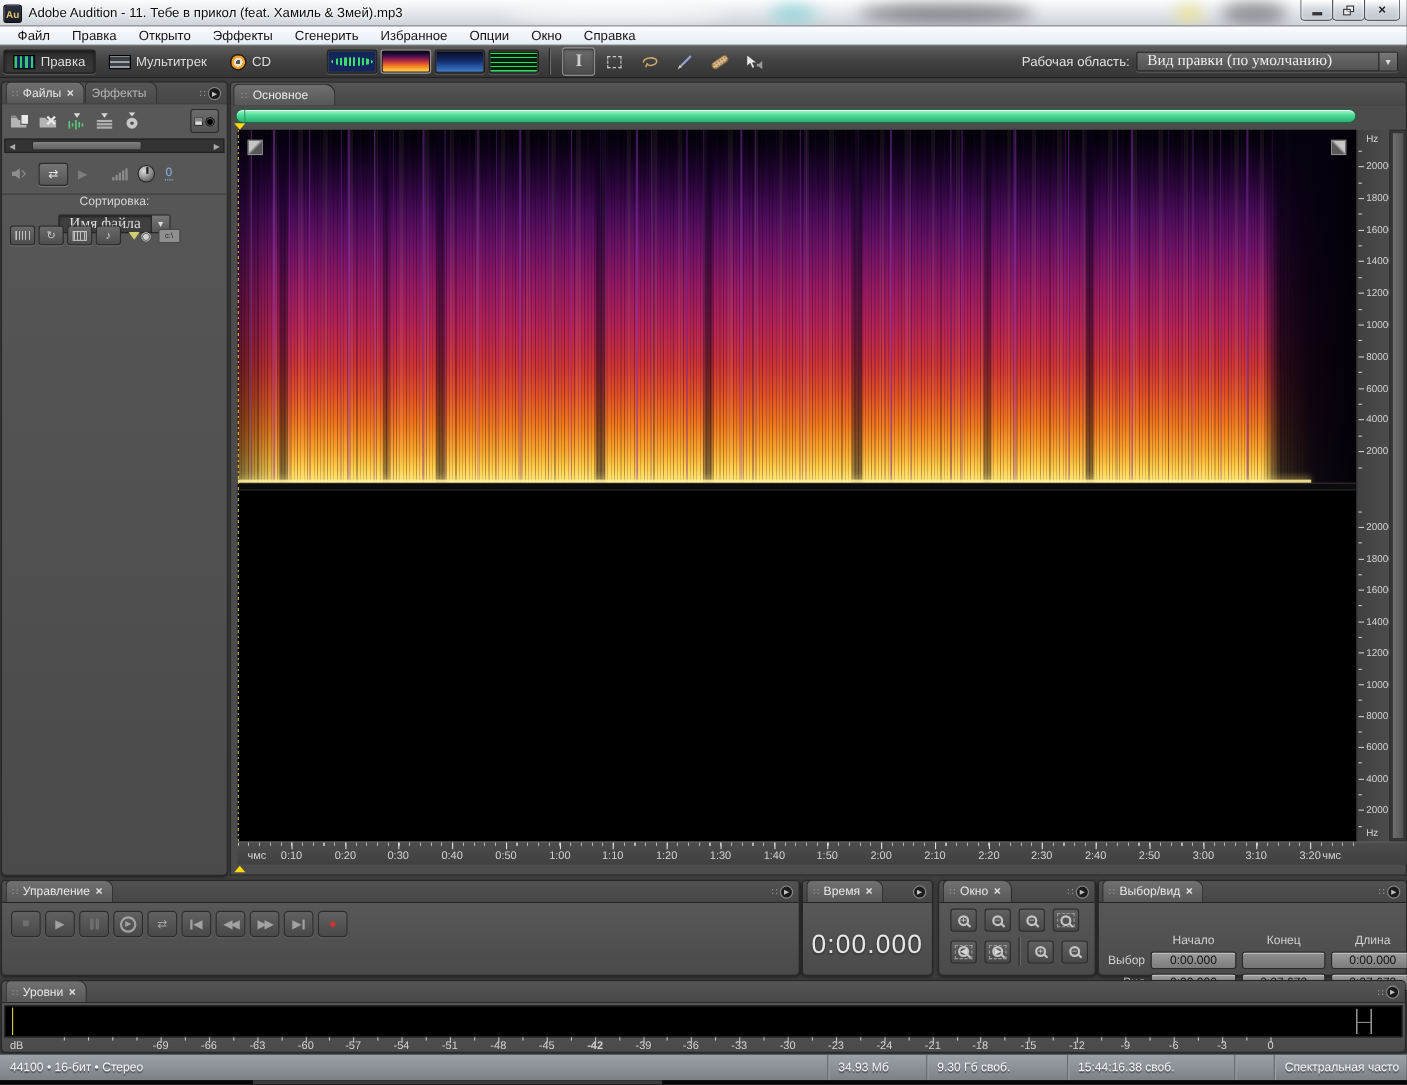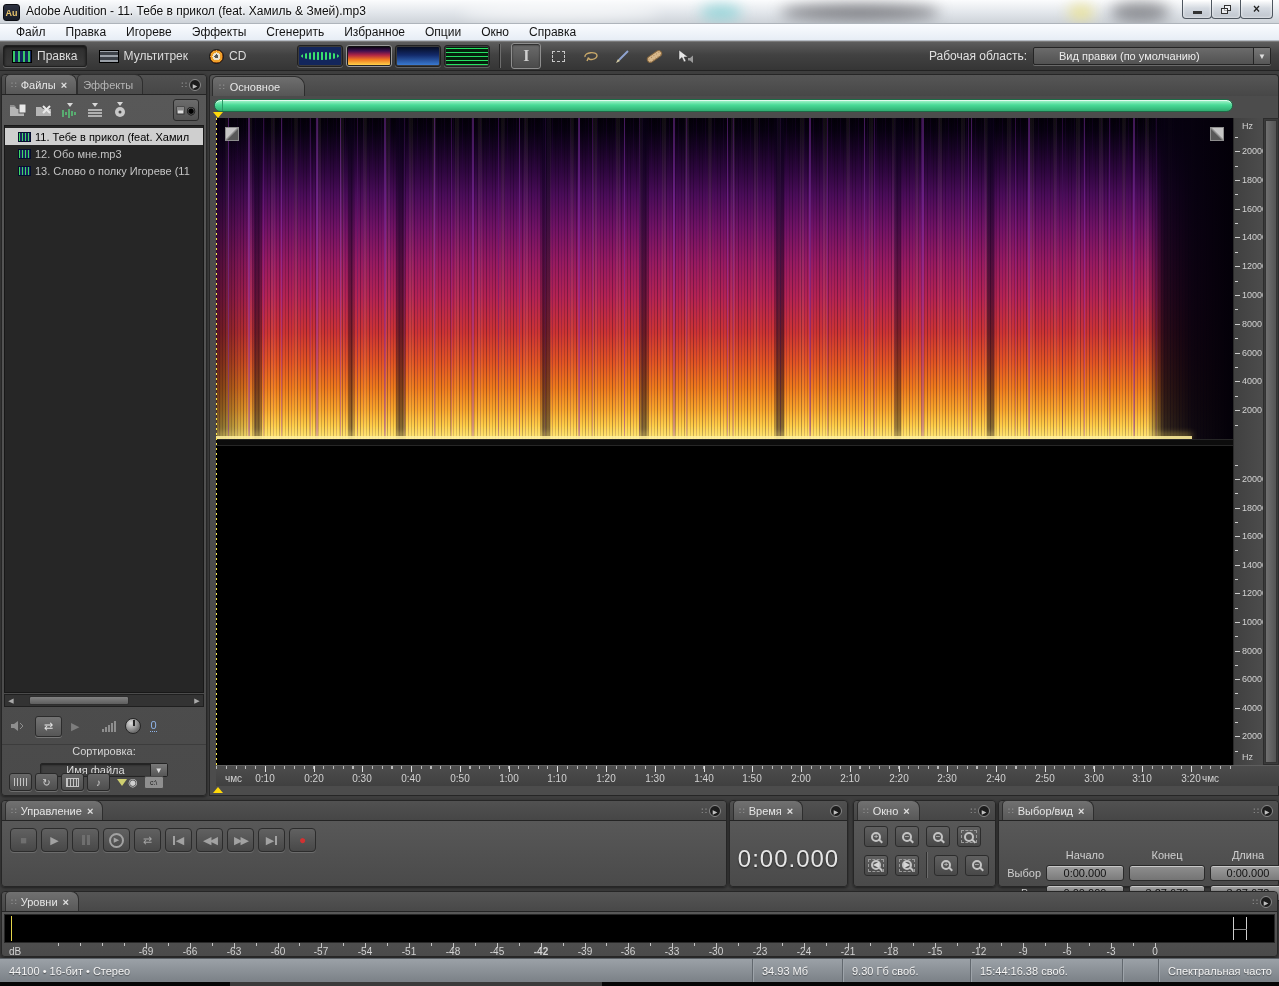--- a/index.html
+++ b/index.html
@@ -71,21 +71,21 @@
   .tbtn.sel{background:linear-gradient(#6c6c6c,#4a4a4a);border-color:#8e8e8e;box-shadow:inset 0 1px 2px #1d1d1d;}
   .ibeam{font-family:"Liberation Serif",serif;font-size:16px;font-weight:bold;}
   .marquee{width:13px;height:11px;border:1px dashed #c8c8c8;}
   .bandaid{width:17px;height:7px;background:#d9b98c;border:1px solid #8a6a40;border-radius:4px;
     transform:rotate(-35deg);
     background-image:radial-gradient(circle,#a8855a 0 .8px,rgba(0,0,0,0) 1px);background-size:3px 3px;}
   #workspace-area{margin-left:auto;display:flex;align-items:center;gap:6px;margin-right:8px;}
   #workspace-label{color:#e0e0e0;font-size:12px;}
   .dropdown{display:flex;align-items:center;height:18px;border:1px solid #242424;border-radius:2px;
     background:linear-gradient(#6b6b6b,#525252);box-shadow:0 1px 0 #6a6a6a;}
-  .dropdown .dval{padding:0 25px;color:#ececec;font-size:11px;white-space:nowrap;}
+  .dropdown .dval{padding:0 9px;color:#ececec;font-size:14px;white-space:nowrap;font-family:Liberation Serif, serif;}
   .dropdown .darr{width:17px;align-self:stretch;border-left:1px solid #242424;display:flex;
     align-items:center;justify-content:center;color:#ddd;font-size:8px;
     background:linear-gradient(#787878,#565656);}
   #workspace-dd{width:238px;}
   #workspace-dd .dval{flex:1;}
 
   
   .panel{position:absolute;background:linear-gradient(#575757,#494949);border:1px solid #262626;
     border-radius:4px;box-shadow:0 1px 3px rgba(0,0,0,.55);}
   .ptabs{position:relative;height:20px;display:flex;align-items:flex-end;padding-left:3px;
@@ -299,21 +299,21 @@
         </div>
       <div class="wbtn close">
           <span>×</span>
         </div>
     </div>
   </div>
 
   <div id="menubar">
       <div class="menu-item">Файл</div>
       <div class="menu-item">Правка</div>
-      <div class="menu-item">Игореве</div>
+      <div class="menu-item">Открыто</div>
       <div class="menu-item">Эффекты</div>
       <div class="menu-item">Сгенерить</div>
       <div class="menu-item">Избранное</div>
       <div class="menu-item">Опции</div>
       <div class="menu-item">Окно</div>
       <div class="menu-item">Справка</div>
     </div>
 
   <div id="toolbar">
     <div class="appbtn pressed">
@@ -440,34 +440,20 @@
             </svg>
         </span>
         <span id="show-options-btn">
           <svg width="9" height="9" viewBox="0 0 9 9">
               <rect x="1" y="1" width="7" height="7" fill="#ddd" stroke="#333"></rect>
               <rect x="1" y="1" width="7" height="3.5" fill="#888"></rect>
             </svg>
           <span>◉</span>
         </span>
       </div>
-      <div id="file-list">
-          <div class="frow sel">
-            <i class="fwave"></i>
-            <span>11. Тебе в прикол (feat. Хамил</span>
-          </div>
-          <div class="frow">
-            <i class="fwave"></i>
-            <span>12. Обо мне.mp3</span>
-          </div>
-          <div class="frow">
-            <i class="fwave"></i>
-            <span>13. Слово о полку Игореве (11</span>
-          </div>
-        </div>
       <div id="files-hscroll">
         <span class="sarr">◀</span>
         <span class="sthumb"></span>
         <span class="sarr r">▶</span>
       </div>
       <div id="files-playrow">
         <svg width="16" height="12" viewBox="0 0 16 12">
             <path d="M1,4 L4,4 L8,1 L8,11 L4,8 L1,8 Z" fill="#8e8e8e"></path>
             <path d="M10,3 L13,6 L10,9" stroke="#8e8e8e" fill="none"></path>
           </svg>

